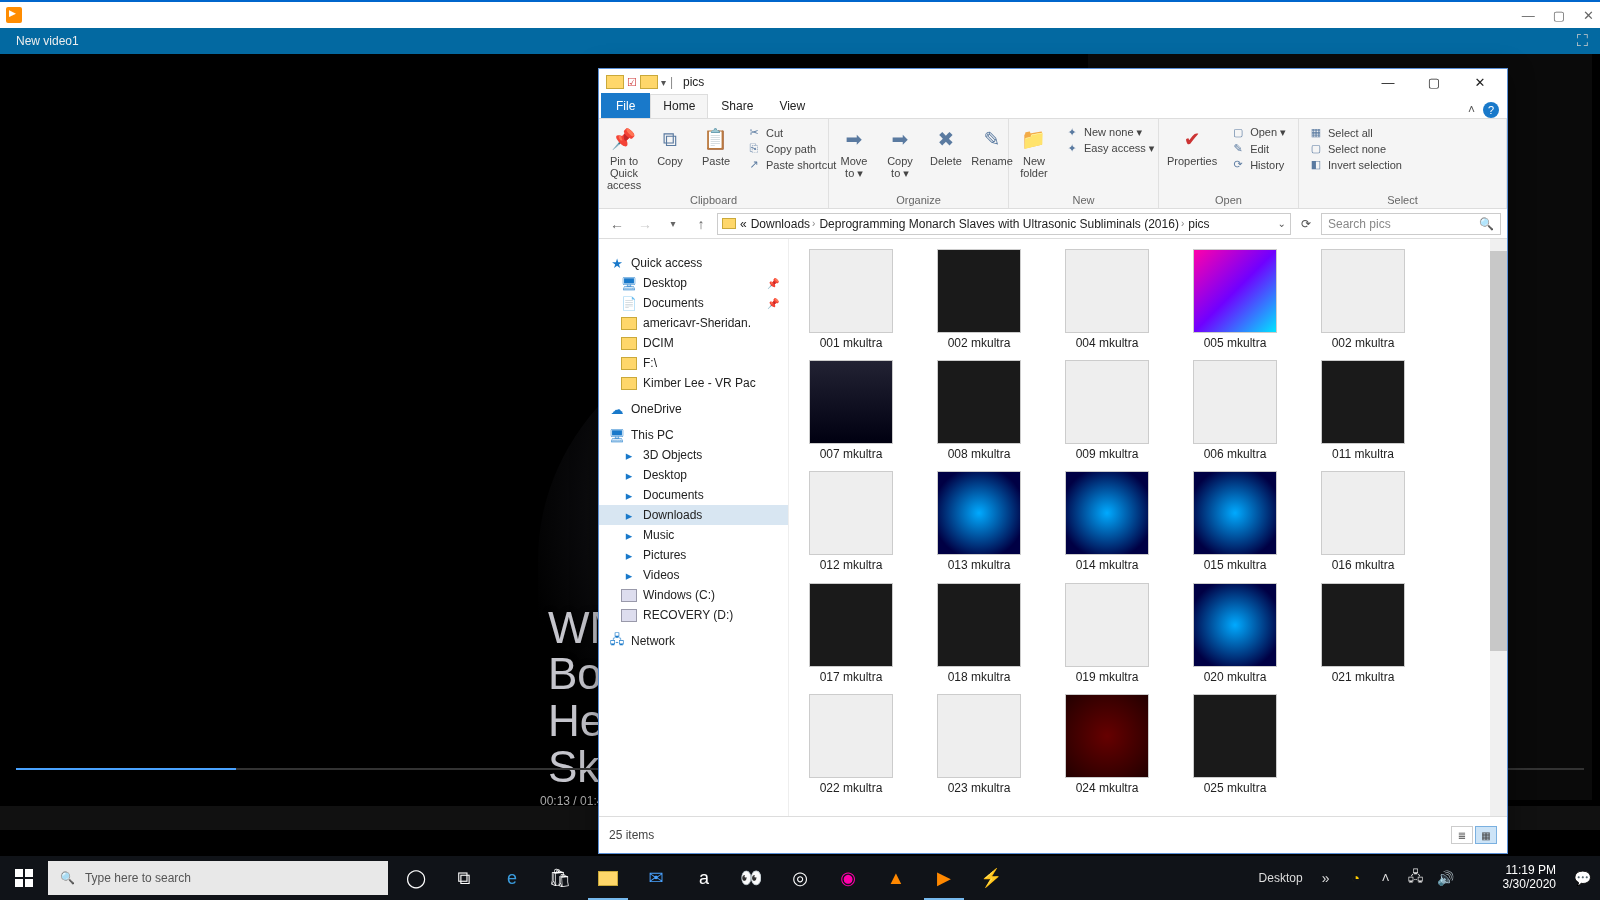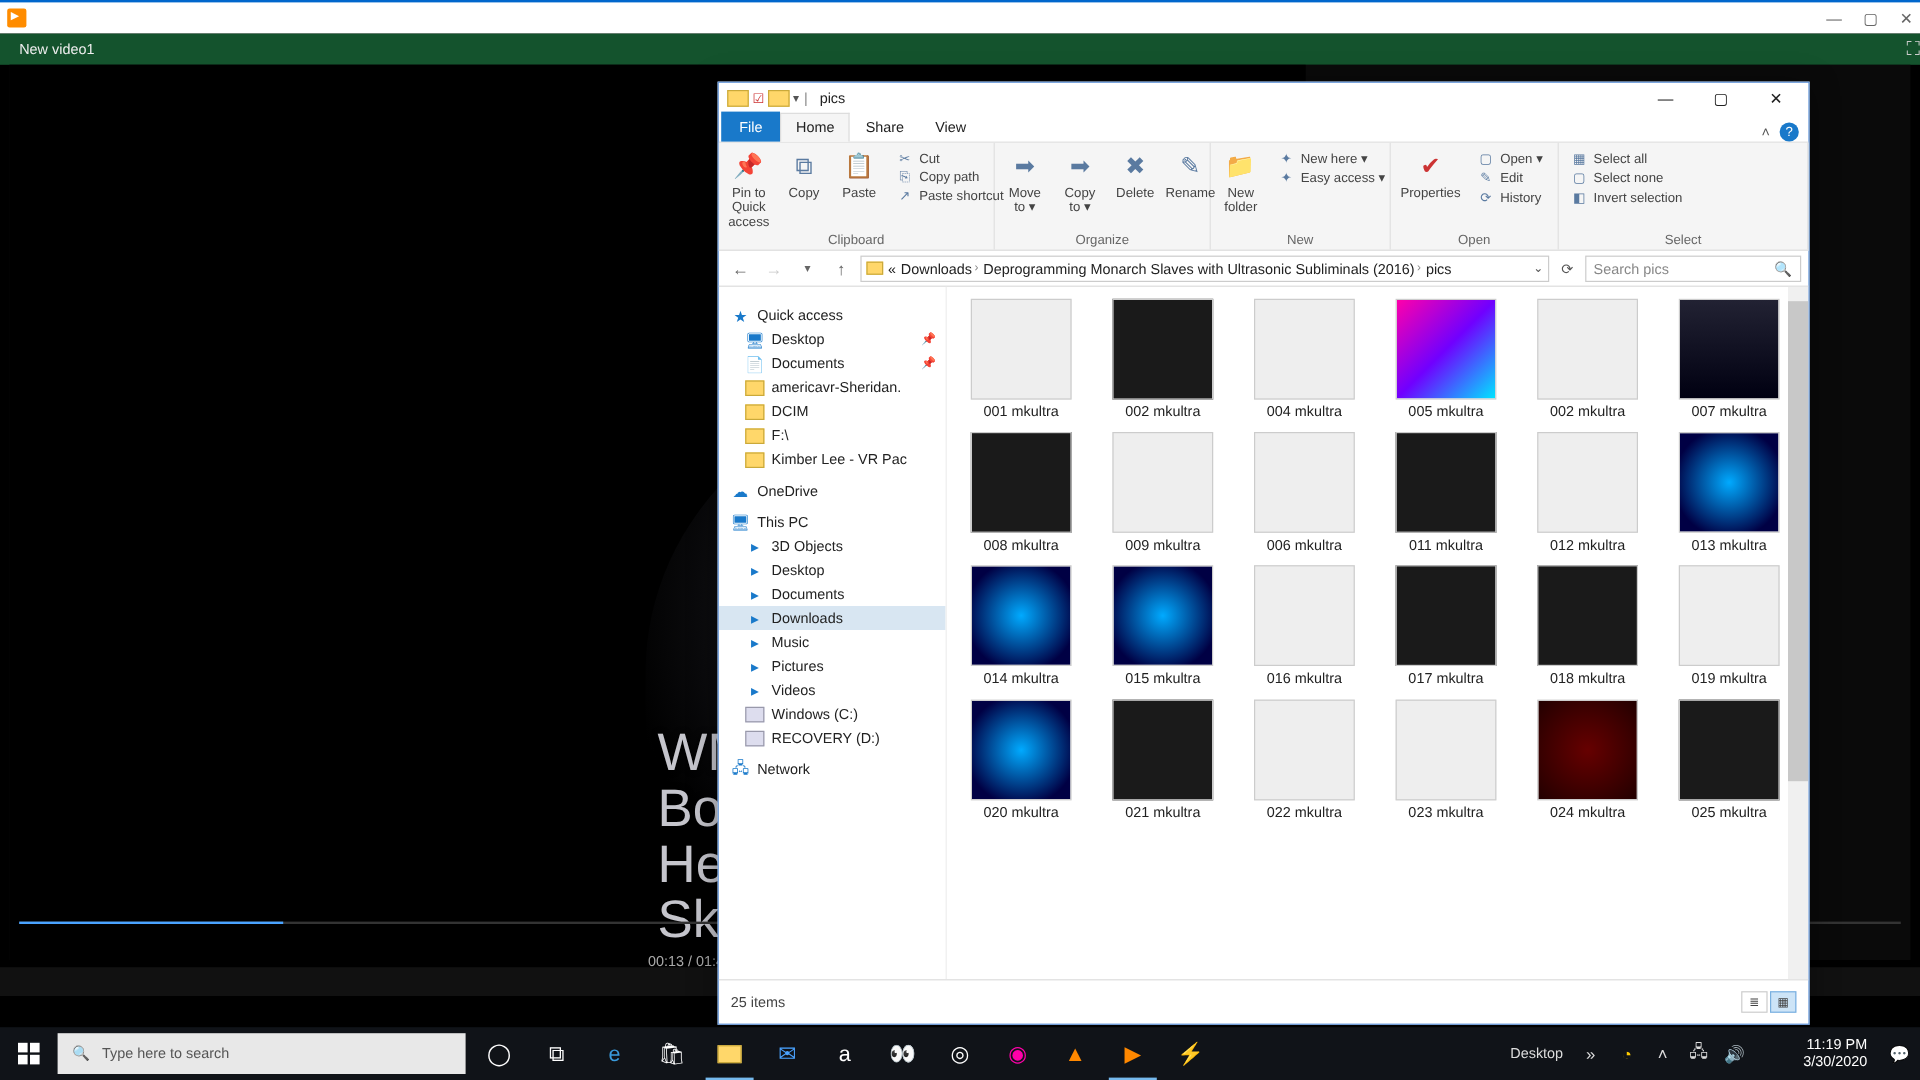--- a/index.html
+++ b/index.html
@@ -4,21 +4,21 @@
 <style>
 * { box-sizing: border-box; margin: 0; padding: 0; font-family: "Segoe UI", sans-serif; }
 html, body { width: 1600px; height: 900px; overflow: hidden; background: #000; }
 
 
 #player-window { position: absolute; left: 0; top: 0; width: 1600px; height: 870px; background: #000; }
 #player-titlebar { height: 28px; background: #fff; border-top: 2px solid #06c; display: flex; align-items: center; padding: 0 6px; color: #333; font-size: 12px; }
 #player-titlebar .logo { width: 16px; height: 16px; background: #ff8c00; margin-right: 6px; border-radius: 2px; position: relative; }
 #player-titlebar .logo::after { content: "▶"; position: absolute; font-size: 9px; color: #fff; left: 3px; top: 1px; }
 #player-titlebar .wbtns { margin-left: auto; display: flex; gap: 18px; color: #666; font-size: 13px; }
-#player-sub { height: 26px; background: #14532d; color: #eee; font-size: 12px; padding-left: 16px; display: flex; align-items: center; justify-content: space-between; }
+#player-sub { height: 26px; background: #0369a1; color: #eee; font-size: 12px; padding-left: 16px; display: flex; align-items: center; justify-content: space-between; padding-right: 12px; }
 #player-sub .expand { color: #ccc; font-size: 16px; }
 #player-body { position: absolute; left: 8px; top: 54px; right: 8px; bottom: 70px; background: #0a0a0a; display: flex; }
 #player-video { width: 1080px; background: #000; position: relative; }
 #player-video .ghost { position: absolute; right: 30px; bottom: 0; width: 520px; height: 480px; background: radial-gradient(ellipse at 60% 40%, #4a4a52 0%, #2a2a32 40%, #000 75%); opacity: .6; border-radius: 50% 50% 0 0; }
 #player-video .overlay-text { position: absolute; left: 540px; bottom: 10px; color: #e8e8f0; font-size: 44px; line-height: 1.05; font-weight: 300; opacity: .85; text-shadow: 0 0 6px #000; }
 #player-progress { position: absolute; left: 16px; bottom: 100px; right: 16px; height: 2px; background: #333; }
 #player-progress .done { width: 14%; height: 100%; background: #4aa3ff; }
 #player-time { position: absolute; left: 540px; bottom: 62px; color: #aaa; font-size: 12px; }
 #player-toolbar { position: absolute; left: 0; right: 0; bottom: 40px; height: 24px; background: #111; }
 
@@ -60,21 +60,21 @@
 #navpane { width: 190px; border-right: 1px solid #eee; overflow-y: auto; padding: 8px 0; }
 .navitem { display: flex; align-items: center; gap: 6px; padding: 3px 8px 3px 22px; white-space: nowrap; overflow: hidden; }
 .navitem.top { padding-left: 10px; font-weight: 400; margin-top: 6px; }
 .navitem.sel { background: #d8e6f2; }
 .nic { width: 16px; height: 13px; display: inline-flex; align-items: center; justify-content: center; flex-shrink: 0; }
 .nic.fold { background: #ffd76a; border: 1px solid #caa93a; }
 .nic.blue { color: #1979ca; font-size: 13px; }
 .nic.drive { background: #dde; border: 1px solid #99a; }
 .pin { margin-left: auto; color: #888; font-size: 10px; }
 
-#filegrid { flex: 1; overflow-y: auto; padding: 10px 14px; display: flex; flex-wrap: wrap; align-content: flex-start; gap: 10px 22px; position: relative; }
+#filegrid { flex: 1; overflow-y: auto; padding: 10px 14px; display: flex; flex-wrap: wrap; align-content: flex-start; gap: 10px 32px; position: relative; }
 .fitem { width: 96px; display: flex; flex-direction: column; align-items: center; gap: 4px; }
 .thumb { width: 84px; height: 84px; background: #111; border: 1px solid #ccc; display: flex; align-items: center; justify-content: center; color: #888; font-size: 9px; overflow: hidden; }
 .fname { font-size: 12px; text-align: center; line-height: 1.1; }
 #scrollbar-track { position: absolute; right: 0; top: 0; bottom: 0; width: 17px; background: #f0f0f0; }
 #scrollbar-thumb { position: absolute; right: 0; top: 12px; width: 17px; height: 400px; background: #c8c8c8; }
 
 #statusbar { height: 24px; border-top: 1px solid #ddd; display: flex; align-items: center; padding: 18px 10px; font-size: 12px; color: #444; justify-content: space-between; }
 #statusbar .viewbtns { display: flex; gap: 2px; }
 #statusbar .vb { width: 22px; height: 18px; border: 1px solid #ccc; display: flex; align-items: center; justify-content: center; font-size: 10px; }
 #statusbar .vb.sel { background: #cde4f7; border-color: #7ab0e0; }
@@ -217,21 +217,21 @@
     </div>
     <div class="rgroup" style="width:150px">
       <div class="items">
         <div class="rbtn">
             <span class="ric">📁</span>
             <span>New folder</span>
           </div>
         <div class="rlist">
           <div class="ritem">
               <span class="ic">✦</span>
-              <span>New here ▾</span>
+              <span>New none ▾</span>
             </div>
           <div class="ritem">
               <span class="ic">✦</span>
               <span>Easy access ▾</span>
             </div>
         </div>
       </div>
       <div class="glabel">New</div>
     </div>
     <div class="rgroup" style="width:140px">

